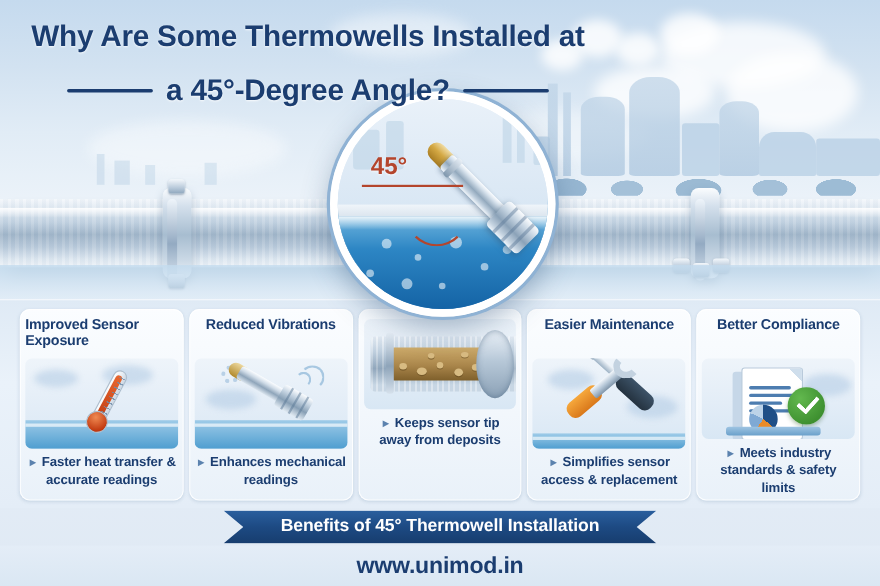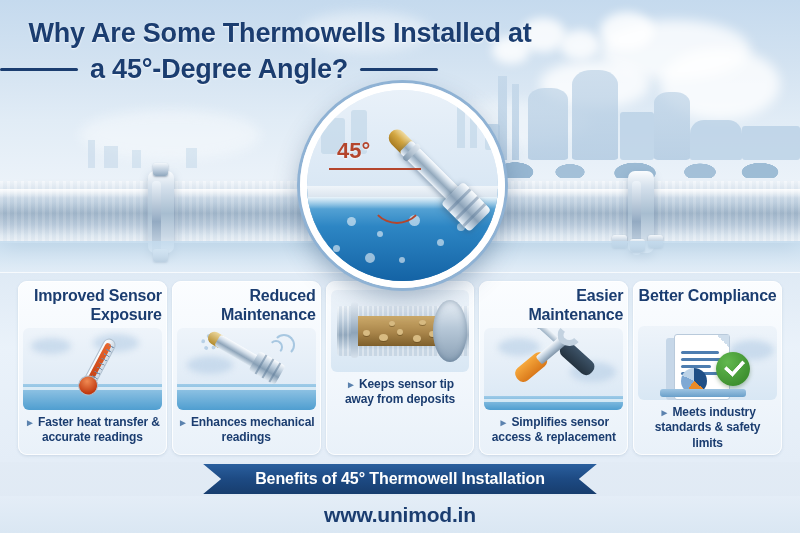--- a/index.html
+++ b/index.html
@@ -61,22 +61,22 @@
   .title-block {
     position:absolute; left:0; top:18px; width:560px;
     text-align:center; z-index:12;
   }
   .title-line1 {
     font-size:27px; font-weight:bold; color:#1b3d70;
     letter-spacing:-.2px; line-height:1.18;
     text-shadow:0 1px 2px rgba(255,255,255,.85);
   }
   .title-row2 {
-    display:flex; align-items:center; justify-content:flex-start;
-    gap:12px; margin-top:4px;
+    display:flex; align-items:center; justify-content:center;
+    gap:12px; margin-top:17px;
   }
   .title-rule { width:78px; height:3px; background:#1b3d70; border-radius:2px; }
   .title-line2 {
     font-size:27px; font-weight:bold; color:#1b3d70;
     letter-spacing:-.2px; white-space:nowrap;
     text-shadow:0 1px 2px rgba(255,255,255,.85);
   }
 
   
   .pipe-scene { position:absolute; left:0; top:165px; width:800px; height:110px; }
@@ -213,22 +213,22 @@
   .card {
     flex:1 1 0; height:174px;
     background:linear-gradient(180deg,#fbfdff 0%,#f2f7fc 55%,#e9f1f9 100%);
     border-radius:9px;
     box-shadow:0 1px 3px rgba(100,130,165,.22), 0 0 0 1px rgba(255,255,255,.85) inset;
     display:flex; flex-direction:column; align-items:center;
     padding:6px 5px 4px 5px;
     position:relative;
   }
   .card-title {
-    font-size:16px; font-weight:bold; color:#1b3d70;
-    text-align:right; line-height:1.18; min-height:36px;
+    font-size:13px; font-weight:bold; color:#1b3d70;
+    text-align:left; line-height:1.18; min-height:36px;
     letter-spacing:-.2px;
   }
   .card-art {
     width:100%; height:82px; margin-top:3px;
     border-radius:6px; position:relative; overflow:hidden;
     background:linear-gradient(180deg,#eef4fa 0%,#e3edf7 55%,#d8e7f4 100%);
   }
   .art-water {
     position:absolute; left:0; bottom:0; width:100%; height:26px;
     background:linear-gradient(180deg,#9ecbe8,#4f9ed0);
@@ -568,21 +568,21 @@
           <div class="thermo-bulb"></div>
         </div>
       </div>
       <div class="card-caption">
         <span class="bullet">►</span>
         <span>Faster heat transfer &amp; accurate readings</span>
       </div>
     </div>
 
     <div class="card">
-      <div class="card-title">Reduced Maintenance</div>
+      <div class="card-title">Reduced Vibrations</div>
       <div class="card-art">
         <div class="art-cloud" style="left:10px;top:28px;width:46px;height:18px;"></div>
         <div class="art-water"></div>
         <div class="gear" style="left:24px;top:6px;"></div>
         <div class="wave" style="left:92px;top:12px;width:14px;height:14px;"></div>
         <div class="wave" style="left:96px;top:6px;width:22px;height:22px;"></div>
         <div class="vprobe">
           <div class="vp-tip"></div>
           <div class="vp-shaft"></div>
           <div class="vp-hex"></div>

